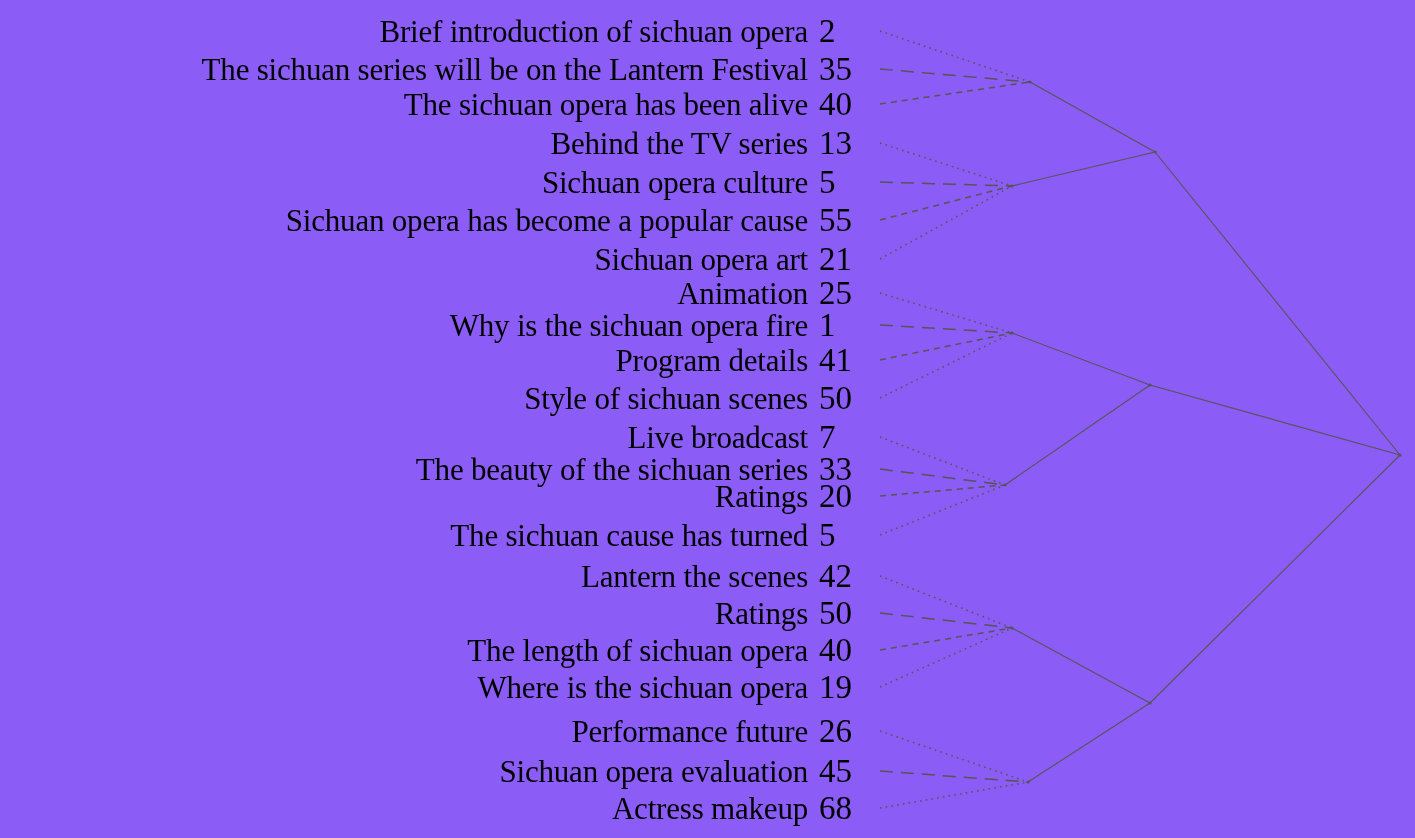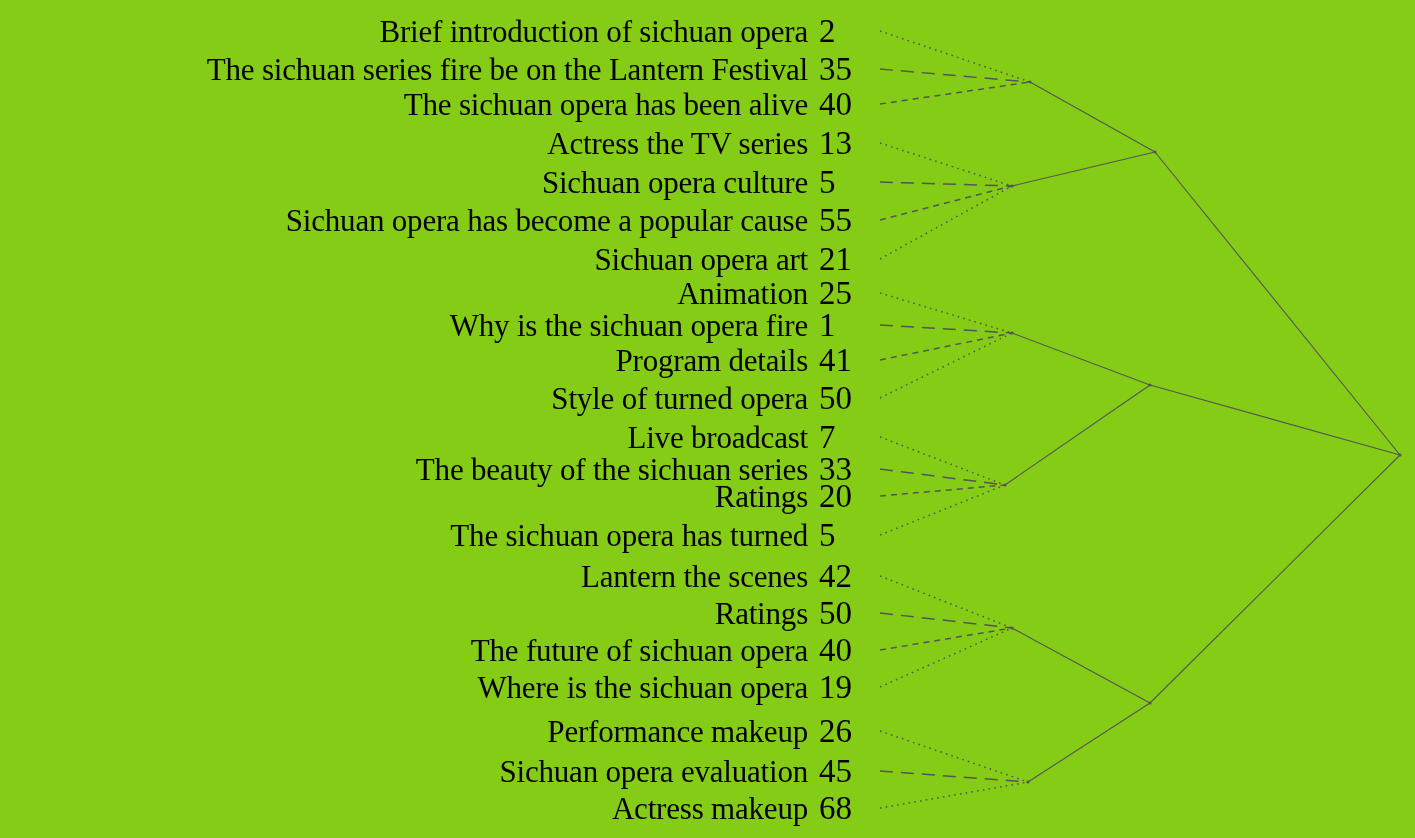--- a/index.html
+++ b/index.html
@@ -4,21 +4,21 @@
 <style>
   html, body {
     margin: 0;
     padding: 0;
     background: #ffffff;
   }
   #root {
     position: relative;
     width: 1415px;
     height: 838px;
-    background: #84cc16;
+    background: #8b5cf6;
     overflow: hidden;
     font-family: "Liberation Serif", "DejaVu Serif", serif;
   }
   #dendrogram-svg {
     position: absolute;
     left: 0;
     top: 0;
     width: 1415px;
     height: 838px;
   }
@@ -96,29 +96,29 @@
       <circle cx="1150" cy="703" r="1.6" fill="#555555"></circle>
       <circle cx="1400" cy="455" r="1.6" fill="#555555"></circle>
     </svg>
 
   <div id="leaf-layer">
       <div class="leaf-row" style="top: 31px;">
         <span class="leaf-label">Brief introduction of sichuan opera</span>
         <span class="leaf-value">2</span>
       </div>
       <div class="leaf-row" style="top: 69px;">
-        <span class="leaf-label">The sichuan series fire be on the Lantern Festival</span>
+        <span class="leaf-label">The sichuan series will be on the Lantern Festival</span>
         <span class="leaf-value">35</span>
       </div>
       <div class="leaf-row" style="top: 104px;">
         <span class="leaf-label">The sichuan opera has been alive</span>
         <span class="leaf-value">40</span>
       </div>
       <div class="leaf-row" style="top: 143px;">
-        <span class="leaf-label">Actress the TV series</span>
+        <span class="leaf-label">Behind the TV series</span>
         <span class="leaf-value">13</span>
       </div>
       <div class="leaf-row" style="top: 182px;">
         <span class="leaf-label">Sichuan opera culture</span>
         <span class="leaf-value">5</span>
       </div>
       <div class="leaf-row" style="top: 220px;">
         <span class="leaf-label">Sichuan opera has become a popular cause</span>
         <span class="leaf-value">55</span>
       </div>
@@ -132,57 +132,57 @@
       </div>
       <div class="leaf-row" style="top: 325px;">
         <span class="leaf-label">Why is the sichuan opera fire</span>
         <span class="leaf-value">1</span>
       </div>
       <div class="leaf-row" style="top: 360px;">
         <span class="leaf-label">Program details</span>
         <span class="leaf-value">41</span>
       </div>
       <div class="leaf-row" style="top: 398px;">
-        <span class="leaf-label">Style of turned opera</span>
+        <span class="leaf-label">Style of sichuan scenes</span>
         <span class="leaf-value">50</span>
       </div>
       <div class="leaf-row" style="top: 437px;">
         <span class="leaf-label">Live broadcast</span>
         <span class="leaf-value">7</span>
       </div>
       <div class="leaf-row" style="top: 469px;">
         <span class="leaf-label">The beauty of the sichuan series</span>
         <span class="leaf-value">33</span>
       </div>
       <div class="leaf-row" style="top: 496px;">
         <span class="leaf-label">Ratings</span>
         <span class="leaf-value">20</span>
       </div>
       <div class="leaf-row" style="top: 535px;">
-        <span class="leaf-label">The sichuan opera has turned</span>
+        <span class="leaf-label">The sichuan cause has turned</span>
         <span class="leaf-value">5</span>
       </div>
       <div class="leaf-row" style="top: 576px;">
         <span class="leaf-label">Lantern the scenes</span>
         <span class="leaf-value">42</span>
       </div>
       <div class="leaf-row" style="top: 613px;">
         <span class="leaf-label">Ratings</span>
         <span class="leaf-value">50</span>
       </div>
       <div class="leaf-row" style="top: 650px;">
-        <span class="leaf-label">The future of sichuan opera</span>
+        <span class="leaf-label">The length of sichuan opera</span>
         <span class="leaf-value">40</span>
       </div>
       <div class="leaf-row" style="top: 687px;">
         <span class="leaf-label">Where is the sichuan opera</span>
         <span class="leaf-value">19</span>
       </div>
       <div class="leaf-row" style="top: 731px;">
-        <span class="leaf-label">Performance makeup</span>
+        <span class="leaf-label">Performance future</span>
         <span class="leaf-value">26</span>
       </div>
       <div class="leaf-row" style="top: 771px;">
         <span class="leaf-label">Sichuan opera evaluation</span>
         <span class="leaf-value">45</span>
       </div>
       <div class="leaf-row" style="top: 808px;">
         <span class="leaf-label">Actress makeup</span>
         <span class="leaf-value">68</span>
       </div>

